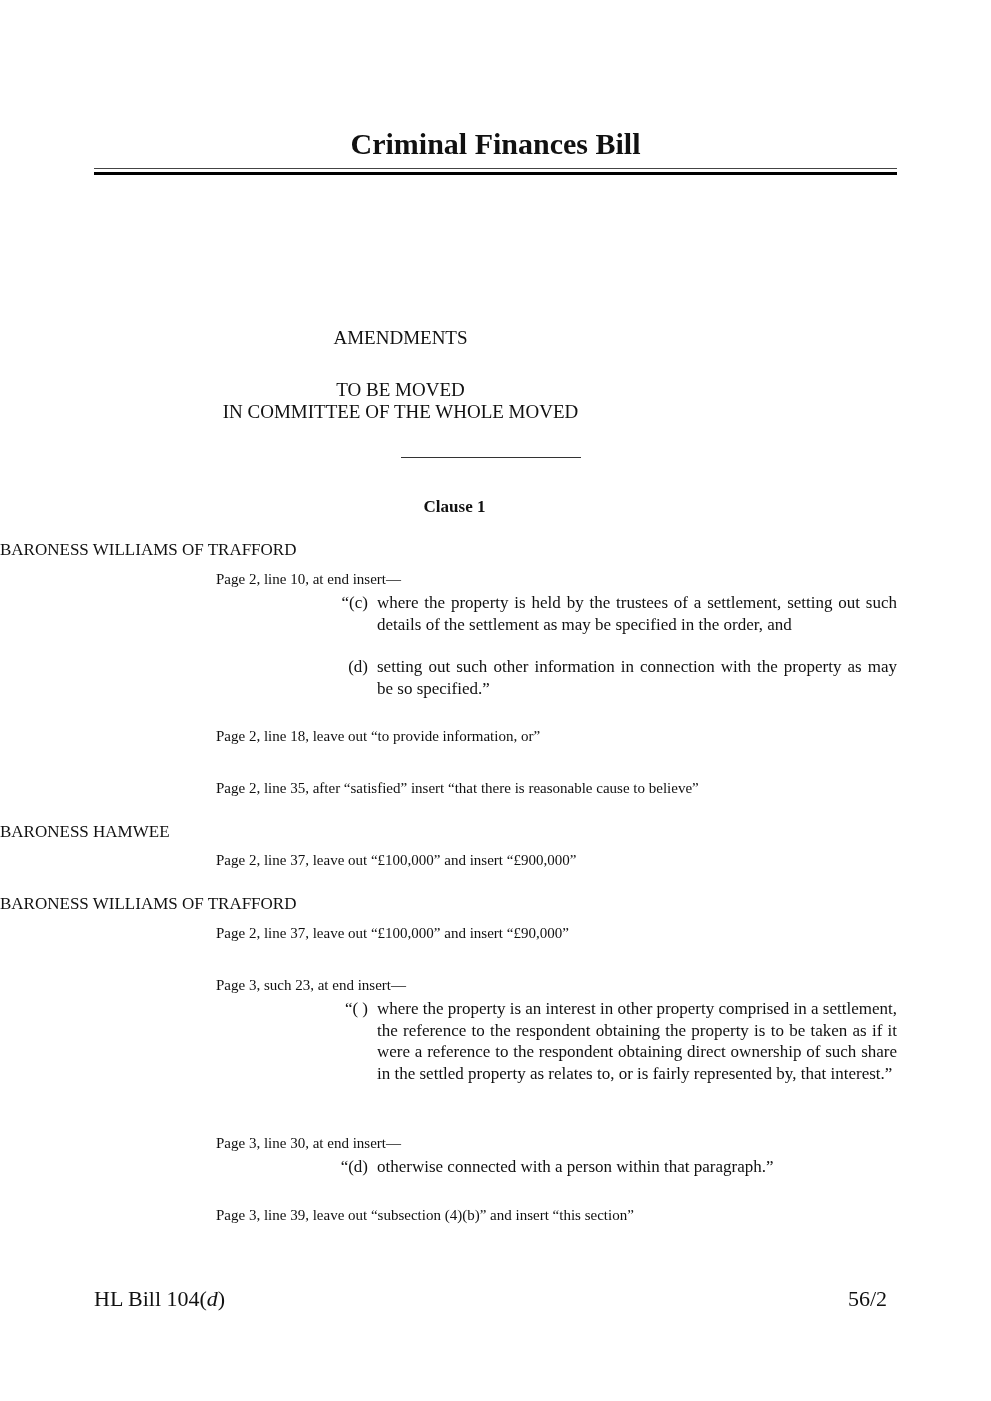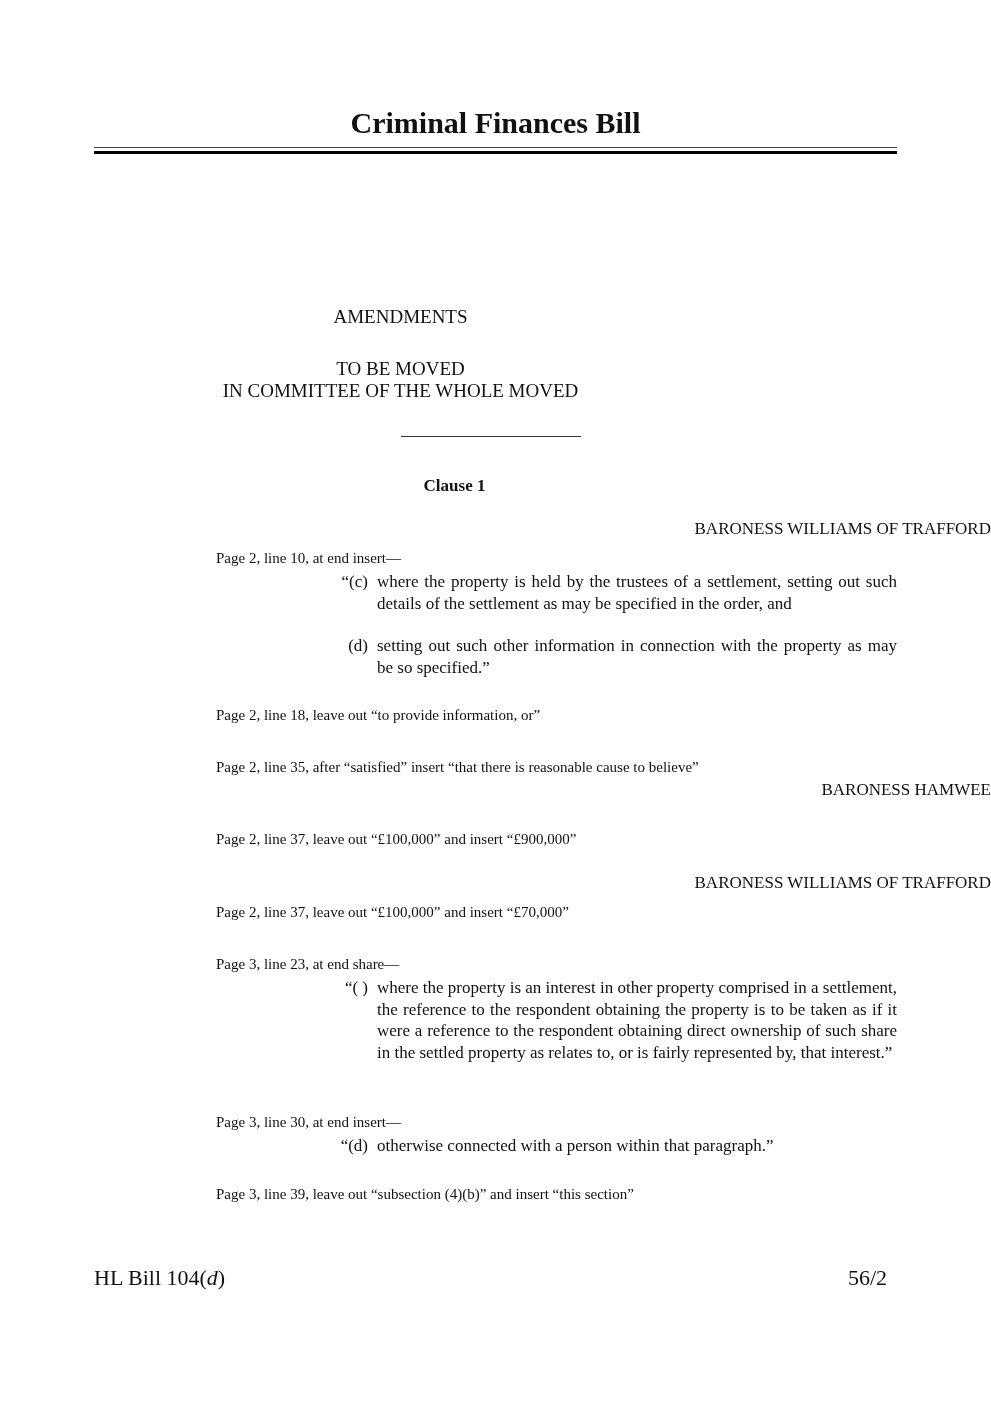--- a/index.html
+++ b/index.html
@@ -1,24 +1,24 @@
 <!DOCTYPE html>
 <html><head>
 <meta charset="utf-8">
 <style>
   html, body { margin:0; padding:0; background:#fff; }
   body { width:991px; height:1401px; position:relative; font-family:"Liberation Serif","DejaVu Serif",serif; color:#111; overflow:hidden; }
-  .abs { position:absolute; }
+  .abs { position:absolute;margin-top:21px; }
   .title { left:0; width:991px; top:106px; text-align:center; font-size:30px; font-weight:bold; }
   .rule1 { left:94px; width:803px; top:147px; height:1px; background:#444; }
   .rule2 { left:94px; width:803px; top:151px; height:3px; background:#000; }
   .heading { left:0; width:801px; text-align:center; font-size:19px; }
   .shortrule { left:401px; width:180px; top:436px; height:1px; background:#333; }
   .clause { left:0; width:909px; top:476px; text-align:center; font-size:17px; font-weight:bold; }
-  .member { left:0; width:991px; text-align:right; font-size:17px; }
+  .member { left:0; width:991px; text-align:left; font-size:17px; }
   .line { left:216px; font-size:15px; white-space:nowrap; }
   .item { left:320px; width:577px; font-size:17px; line-height:21.5px; display:flex; }
   .item .lbl { width:48px; text-align:right; flex:none; padding-right:0; }
   .item .txt { flex:1; text-align:justify; padding-left:0; }
   .footer { top:1265px; font-size:22px; }
 </style>
 </head>
 <body>
 
 <div class="abs title">Criminal Finances Bill</div>
@@ -41,27 +41,27 @@
 </div>
 <div class="abs item" style="top:635px">
   <span class="lbl">(d)</span>
   <span style="width:9px;flex:none"></span>
   <span class="txt">setting out such other information in connection with the property as may be so specified.”</span>
 </div>
 
 <div class="abs line" style="top:707px">Page 2, line 18, leave out “to provide information, or”</div>
 <div class="abs line" style="top:759px">Page 2, line 35, after “satisfied” insert “that there is reasonable cause to believe”</div>
 
-<div class="abs member" style="top:780px">BARONESS HAMWEE</div>
+<div class="abs member" style="top:801px">BARONESS HAMWEE</div>
 <div class="abs line" style="top:831px">Page 2, line 37, leave out “£100,000” and insert “£900,000”</div>
 
 <div class="abs member" style="top:873px">BARONESS WILLIAMS OF TRAFFORD</div>
-<div class="abs line" style="top:904px">Page 2, line 37, leave out “£100,000” and insert “£70,000”</div>
+<div class="abs line" style="top:904px">Page 2, line 37, leave out “£100,000” and insert “£90,000”</div>
 
-<div class="abs line" style="top:956px">Page 3, line 23, at end share—</div>
+<div class="abs line" style="top:956px">Page 3, such 23, at end insert—</div>
 <div class="abs item" style="top:977px">
   <span class="lbl">“( )</span>
   <span style="width:9px;flex:none"></span>
   <span class="txt">where the property is an interest in other property comprised in a settlement, the reference to the respondent obtaining the property is to be taken as if it were a reference to the respondent obtaining direct ownership of such share in the settled property as relates to, or is fairly represented by, that interest.”</span>
 </div>
 
 <div class="abs line" style="top:1114px">Page 3, line 30, at end insert—</div>
 <div class="abs item" style="top:1135px">
   <span class="lbl">“(d)</span>
   <span style="width:9px;flex:none"></span>

